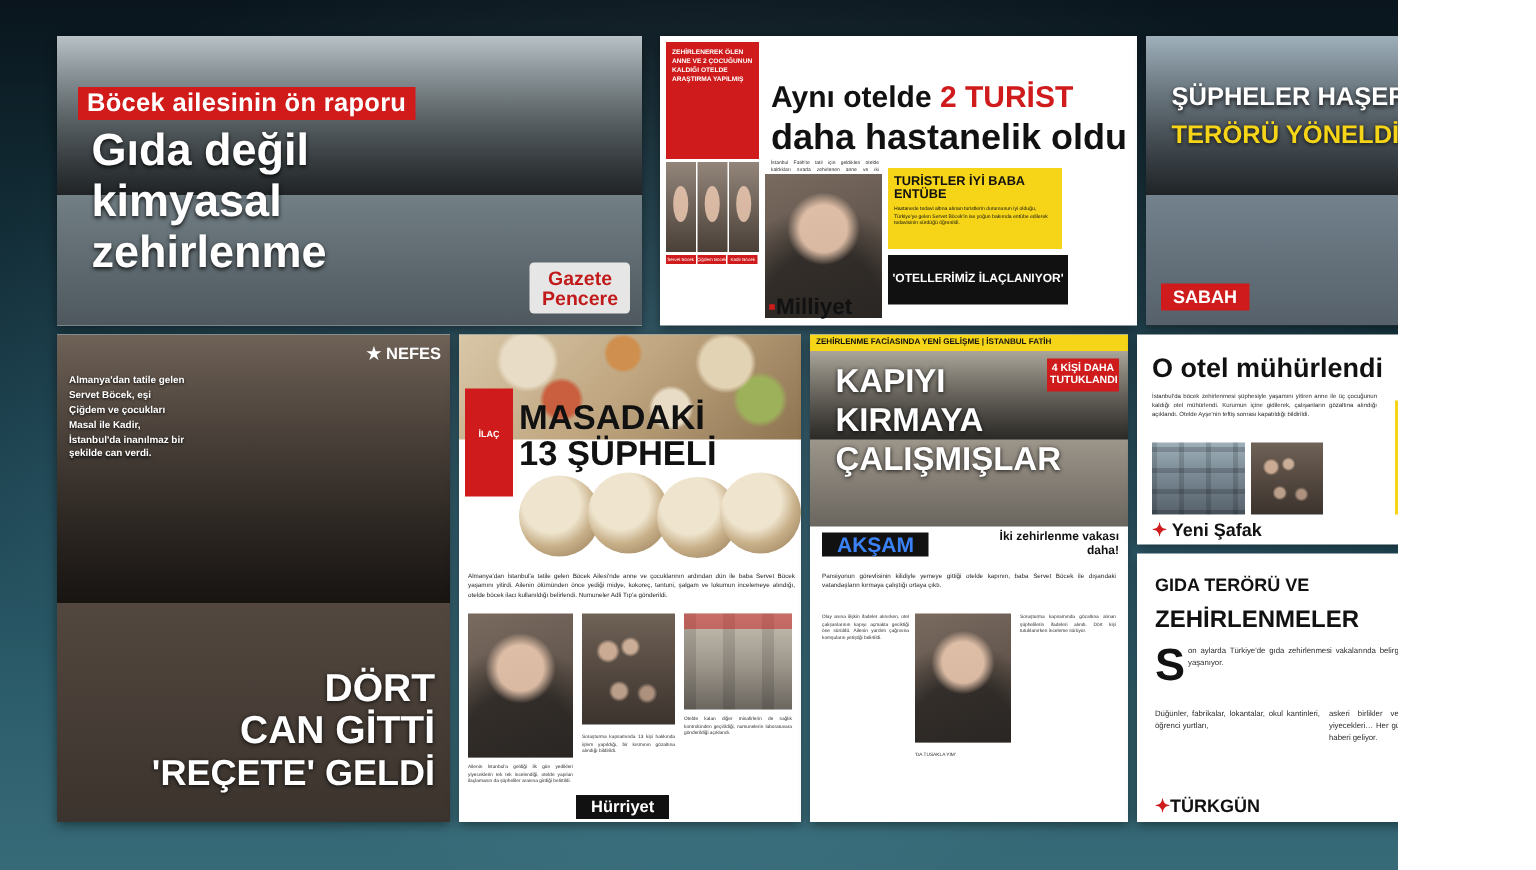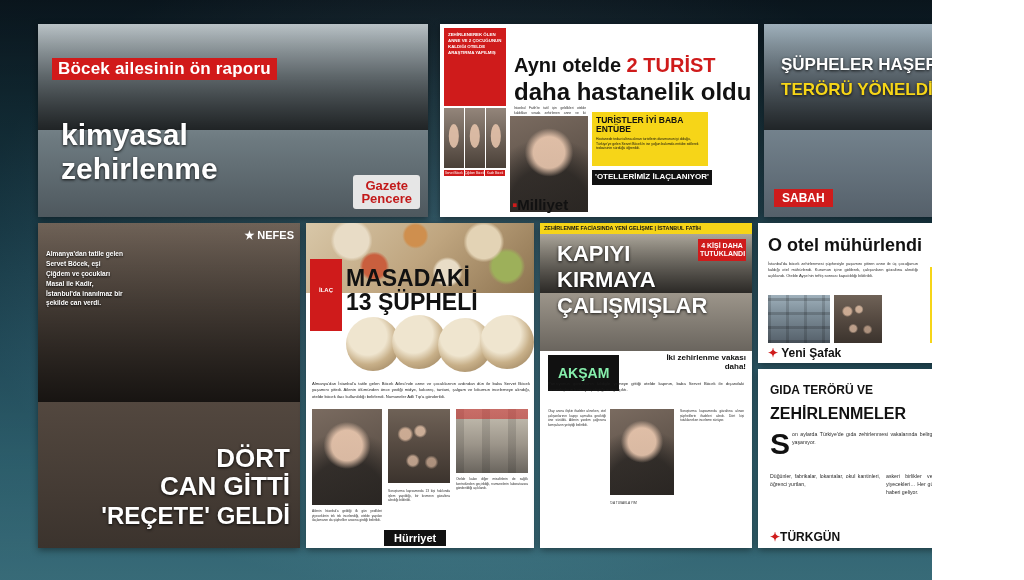--- a/index.html
+++ b/index.html
@@ -160,21 +160,21 @@
   #c2 .head2{left:74px;top:54px;font-size:24px;color:#111;}
   #c2 .two{color:#cf1b1b;}
   #c2 .ybox{
     position:absolute;left:152px;top:88px;width:116px;height:54px;background:#f6d518;
     padding:4px;box-sizing:border-box;color:#111;
   }
   #c2 .ybox .t{font-size:8.5px;font-weight:bold;line-height:1.05;}
   #c2 .ybox .p{font-size:3.4px;line-height:1.4;margin-top:3px;}
   #c2 .quote{
     position:absolute;left:152px;top:146px;width:116px;background:#111;color:#fff;
-    font-size:8px;font-weight:bold;text-align:center;padding:3px 2px;line-height:1.1;
+    font-size:8px;font-weight:bold;text-align:center;padding:12px 2px;line-height:1.1;
   }
   #c2 .milliyet{
     position:absolute;left:72px;bottom:4px;color:#111;font-size:15px;font-weight:bold;
   }
   #c2 .mdot{color:#cf1b1b;}
 
   
   #c3{left:752px;top:16px;width:246px;height:193px;background:#111;}
   #c3 .h{left:8px;top:32px;font-size:17px;color:#fff;line-height:1.05;}
   #c3 .h2{left:8px;top:56px;font-size:17px;color:#f6d518;}
@@ -232,22 +232,22 @@
     font-size:5.4px;font-weight:bold;padding:2px 4px;box-sizing:border-box;
   }
   #c6 .h1{left:8px;top:18px;font-size:22px;color:#fff;}
   #c6 .h2{left:8px;top:44px;font-size:22px;color:#fff;}
   #c6 .h3{left:8px;top:70px;font-size:22px;color:#fff;}
   #c6 .fourbox{
     position:absolute;right:6px;top:16px;width:44px;background:#cf1b1b;color:#fff;
     font-size:7px;font-weight:bold;text-align:center;padding:3px 2px;line-height:1.15;
   }
   #c6 .aksam{
-    position:absolute;left:8px;top:132px;background:#111;color:#86efac;font-size:14px;
-    font-weight:bold;padding:10px 10px;
+    position:absolute;left:8px;top:132px;background:#111;color:#3b82f6;font-size:14px;
+    font-weight:bold;padding:0 10px;
   }
   #c6 .sub{
     position:absolute;right:6px;top:130px;width:92px;color:#111;font-size:8px;
     font-weight:bold;line-height:1.15;text-align:right;
   }
   #c6 .para{left:8px;top:158px;width:196px;height:22px;font-size:4.2px;}
   #c6 .colL{left:8px;top:186px;width:58px;height:130px;}
   #c6 .photoW{position:absolute;left:70px;top:186px;width:64px;height:86px;}
   #c6 .colR{left:140px;top:186px;width:64px;height:130px;}
   #c6 .colM{left:70px;top:278px;width:64px;height:38px;}
@@ -286,20 +286,21 @@
 </style>
 </head>
 <body>
 
 <div class="stage">
   <div class="board">
 
     <div class="clip" id="c1">
       <div class="photo ph-street grad-dark-bottom"></div>
       <div class="hl kicker">Böcek ailesinin ön raporu</div>
+      <div class="wht h1">Gıda değil</div>
       <div class="wht h1" style="top:96px">kimyasal</div>
       <div class="wht h1" style="top:130px">zehirlenme</div>
       <div class="logo pencere">
         <div>Gazete</div>
         <div>Pencere</div>
       </div>
     </div>
 
     <div class="clip" id="c2">
       <div class="redbox">ZEHİRLENEREK ÖLEN ANNE VE 2 ÇOCUĞUNUN KALDIĞI OTELDE ARAŞTIRMA YAPILMIŞ</div>

